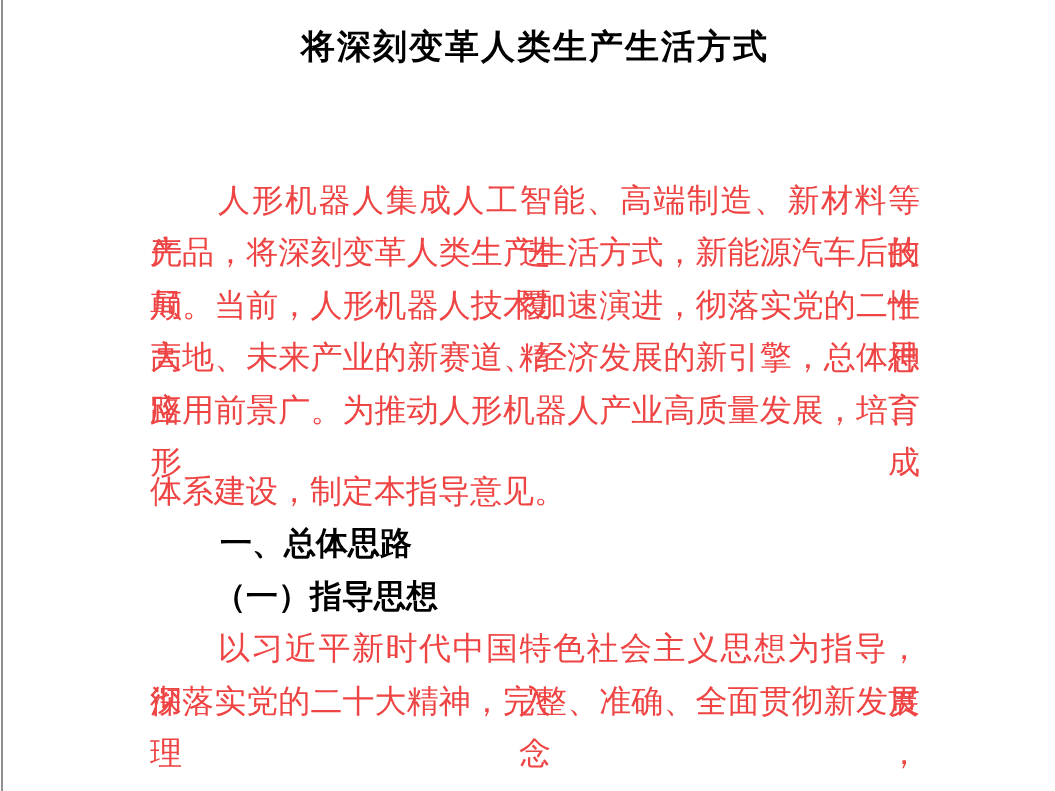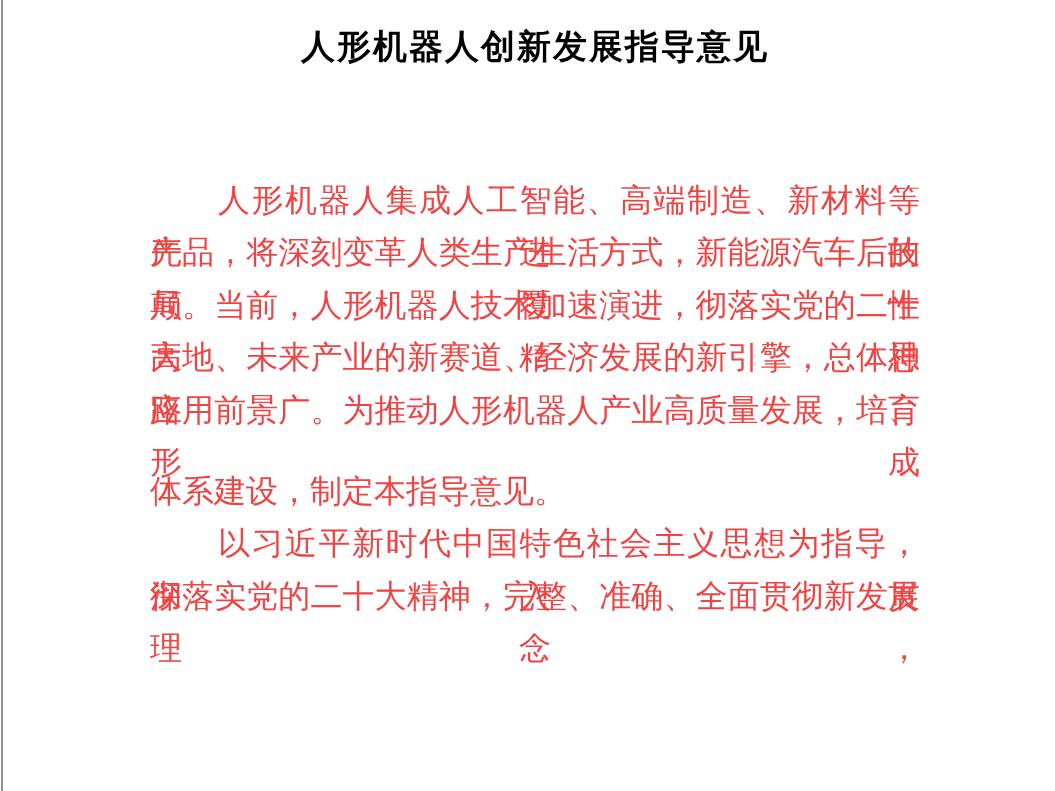--- a/index.html
+++ b/index.html
@@ -78,25 +78,27 @@
     font-weight: 700;
     color: #000000;
   }
 </style>
 </head>
 <body>
 
 <div class="page">
   <div class="left-edge"></div>
 
-  <div class="doc-title">人形机器人创新发展指导意见</div>
+  <div class="doc-title">将深刻变革人类生产生活方式</div>
 
   <div class="content">
     <div class="line j indent">人形机器人集成人工智能、高端制造、新材料等先进技</div>
     <div class="line j">产品，将深刻变革人类生产生活方式，新能源汽车后的颠覆性</div>
     <div class="line j">局。当前，人形机器人技术加速演进，彻落实党的二十大精神</div>
     <div class="line j">高地、未来产业的新赛道、经济发展的新引擎，总体思路、</div>
     <div class="line j">应用前景广。为推动人形机器人产业高质量发展，培育形成</div>
     <div class="line para-end">体系建设，制定本指导意见。</div>
+    <div class="line heading-1">一、总体思路</div>
+    <div class="line heading-2">（一）指导思想</div>
     <div class="line j indent">以习近平新时代中国特色社会主义思想为指导，深入贯</div>
     <div class="line j">彻落实党的二十大精神，完整、准确、全面贯彻新发展理念，</div>
   </div>
 </div>
 
 </body></html>

